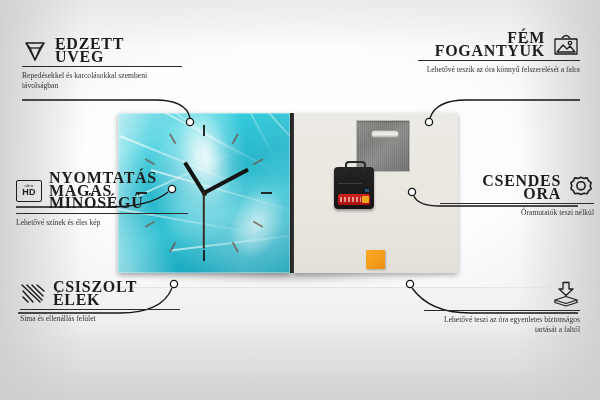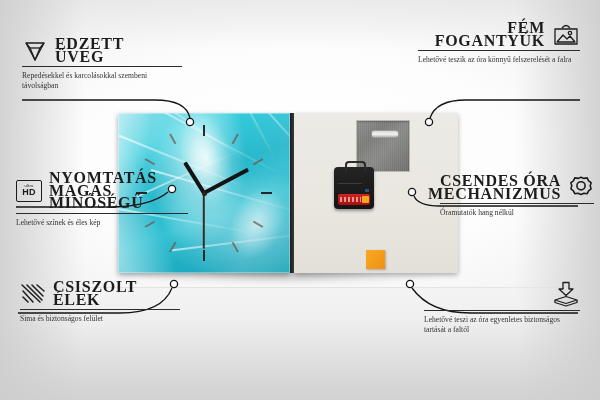--- a/index.html
+++ b/index.html
@@ -108,21 +108,21 @@
   .co-head{display:flex;align-items:center;gap:7px;}
   .co-title{font-family:"Liberation Serif",serif;font-size:16px;letter-spacing:.7px;
     color:#1d1d1d;font-weight:700;line-height:12.5px;text-transform:uppercase;}
   .co-rule{height:1px;background:#2b2b2b;margin:3px 0 4px;}
   .co-desc{font-family:"Liberation Serif",serif;font-size:7.6px;line-height:9.6px;color:#333;}
   .left .co-head{justify-content:flex-start;}
   .left .co-title{text-align:left;}
   .left .co-desc{text-align:left;}
   .right .co-head{justify-content:flex-end;flex-direction:row;}
   .right .co-title{text-align:right;}
-  .right .co-desc{}
+  .right .co-desc{text-align:right;}
   .ico{flex:0 0 auto;display:block;}
 
   .hd-badge{width:24px;height:20px;border:1.4px solid #1d1d1d;border-radius:2px;
     display:flex;flex-direction:column;align-items:center;justify-content:center;line-height:1;}
   .hd-ultra{font-size:4.2px;letter-spacing:.2px;color:#1d1d1d;font-family:"Liberation Sans",sans-serif;}
   .hd-main{font-size:9px;font-weight:700;color:#1d1d1d;font-family:"Liberation Sans",sans-serif;letter-spacing:.3px;}
 </style>
 </head>
 <body>
 
@@ -285,24 +285,24 @@
           <path d="M3,8 L13,19"></path>
             <path d="M3,14 L8,19"></path>
         </g>
       </svg>
       <div>
         <div class="co-title">CSISZOLT</div>
         <div class="co-title">ÉLEK</div>
       </div>
     </div>
     <div class="co-rule"></div>
-    <div class="co-desc">Sima és biztonságos felület</div>
-  </div>
-
-  <div class="callout right" style="left:418px;top:22px;width:162px;">
+    <div class="co-desc">Sima és ellenállás felület</div>
+  </div>
+
+  <div class="callout right" style="left:418px;top:32px;width:162px;">
     <div class="co-head">
       <div>
         <div class="co-title">FÉM</div>
         <div class="co-title">FOGANTYÚK</div>
       </div>
       <svg class="ico" width="28" height="24" viewBox="0 0 28 24">
         <g fill="none" stroke="#1d1d1d" stroke-width="1.3" stroke-linejoin="round">
           <path d="M10,5 Q14,0 18,5"></path>
           <rect x="3" y="6" width="22" height="15"></rect>
           <path d="M5,19 L11,12 L15,16 L18,13 L23,19 Z"></path>
@@ -311,31 +311,30 @@
       </svg>
     </div>
     <div class="co-rule"></div>
     <div class="co-desc">Lehetővé teszik az óra könnyű felszerelését a falra</div>
   </div>
 
   <div class="callout right" style="left:440px;top:175px;width:154px;">
     <div class="co-head">
       <div>
         <div class="co-title">CSENDES ÓRA</div>
-        <div class="co-title">MECHANIZMUS</div>
       </div>
       <svg class="ico" width="26" height="25" viewBox="0 0 26 25">
         <g fill="none" stroke="#1d1d1d" stroke-width="1.6" stroke-linejoin="round">
           <path d="M13,2.2 L16,3.4 L19.2,2.9 L20.6,5.8 L23.1,7.7 L22.2,10.8 L23.1,13.9 L20.6,15.8 L19.2,18.7 L16,18.2 L13,19.4 L10,18.2 L6.8,18.7 L5.4,15.8 L2.9,13.9 L3.8,10.8 L2.9,7.7 L5.4,5.8 L6.8,2.9 L10,3.4 Z"></path>
           <circle cx="13" cy="10.8" r="4.1"></circle>
         </g>
       </svg>
     </div>
     <div class="co-rule"></div>
-    <div class="co-desc">Óramutatók hang nélkül</div>
+    <div class="co-desc">Óramutatók teszi nélkül</div>
   </div>
 
   <div class="callout right" style="left:424px;top:281px;width:156px;">
     <div class="co-head">
       <svg class="ico" width="28" height="26" viewBox="0 0 28 26">
         <g fill="none" stroke="#1d1d1d" stroke-width="1.3" stroke-linejoin="round">
           <path d="M11,1.5 L17,1.5 L17,8 L21,8 L14,14.5 L7,8 L11,8 Z"></path>
           <path d="M14,15.5 L25,19 L14,22.5 L3,19 Z"></path>
           <path d="M3,19 L3,21.5 L14,25 L25,21.5 L25,19"></path>
         </g>

